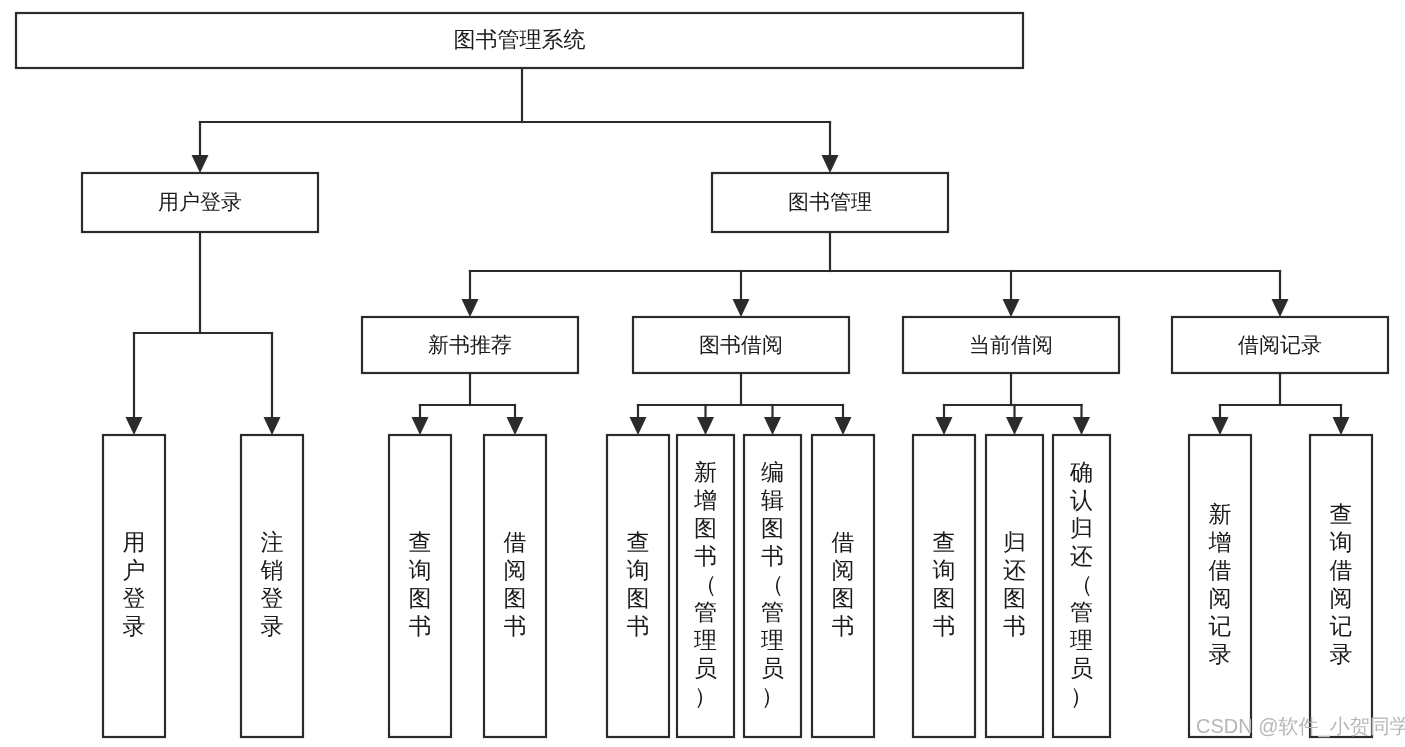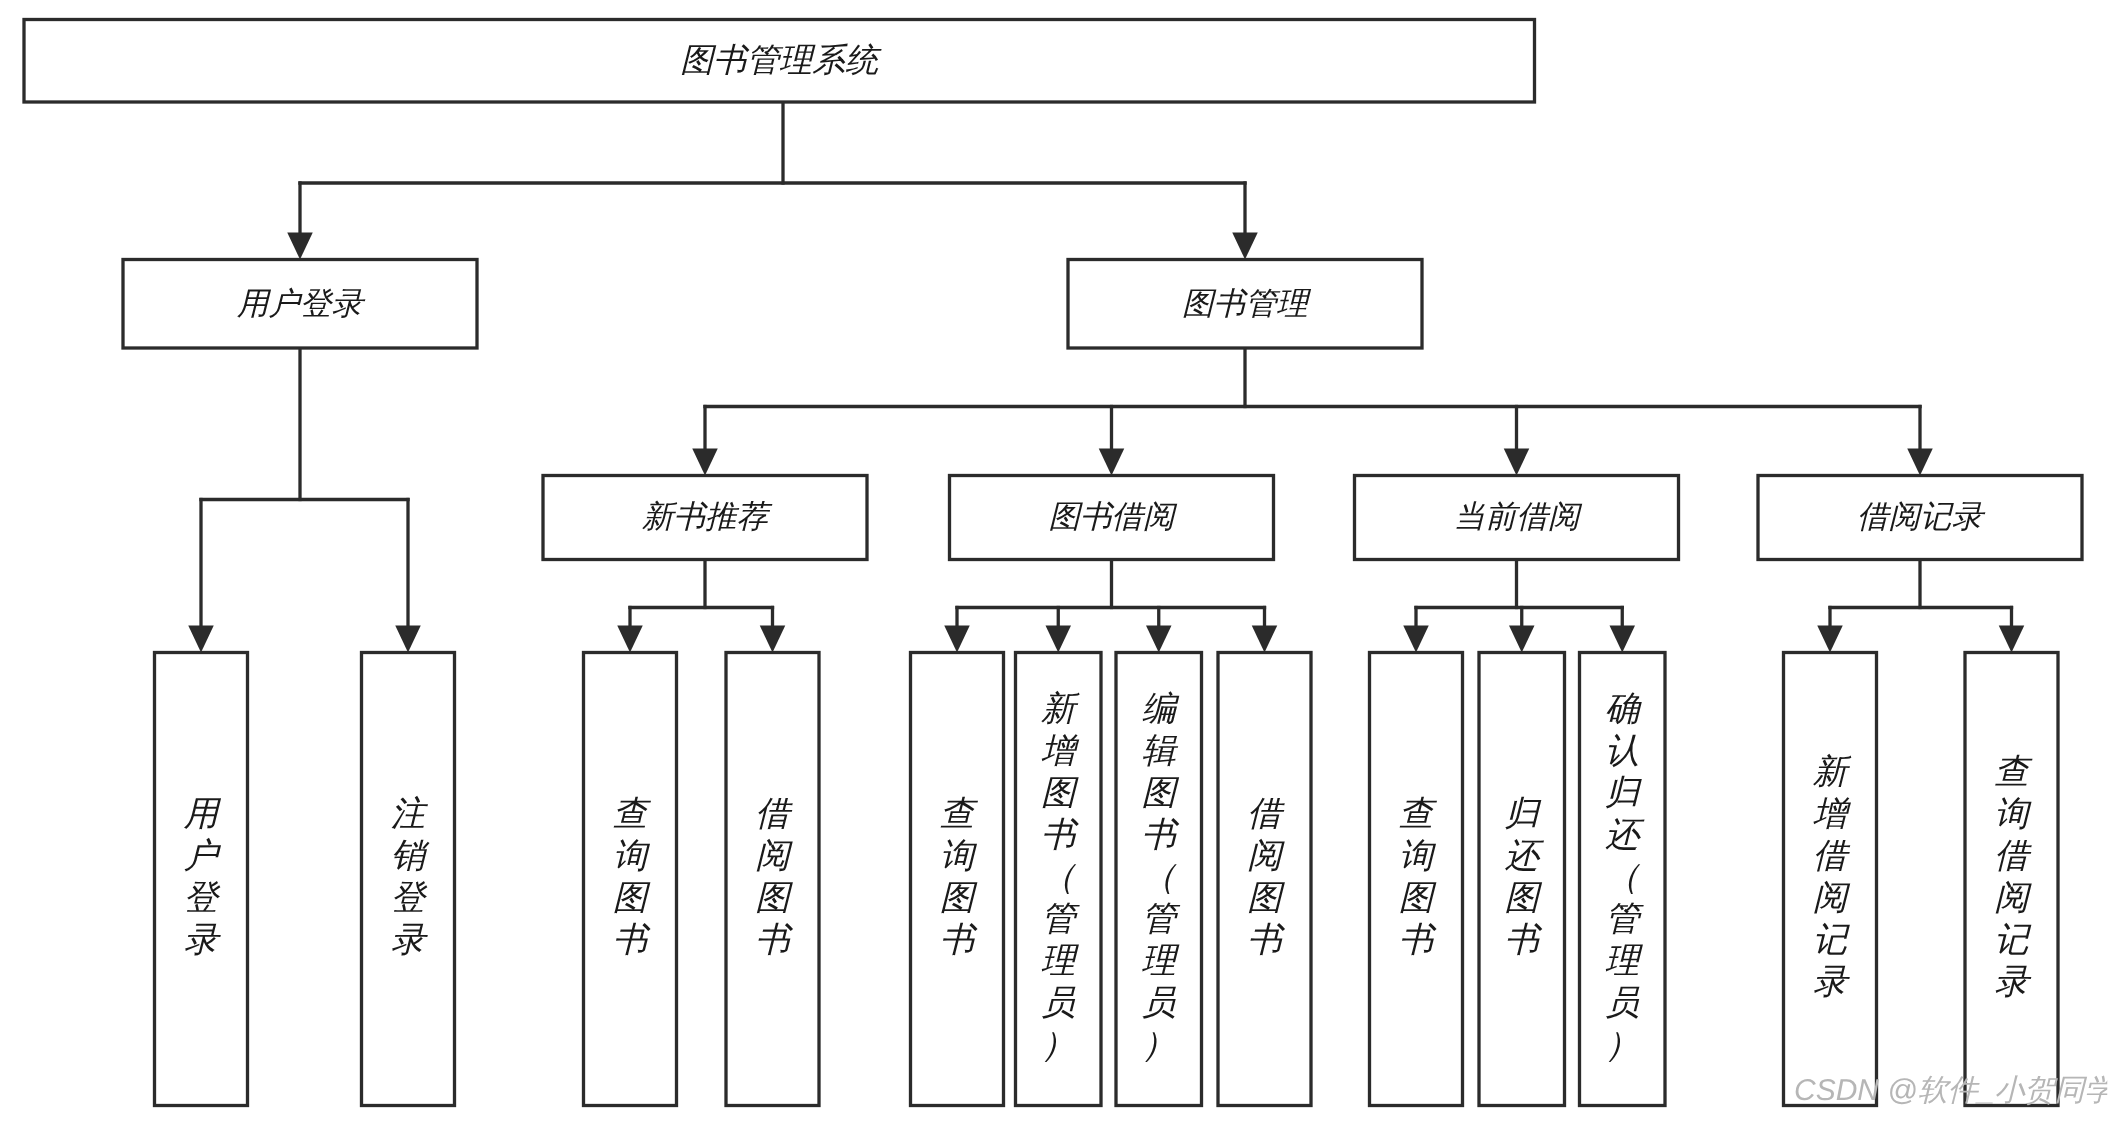--- a/index.html
+++ b/index.html
@@ -10,21 +10,20 @@
   }
   body {
     font-family: "Liberation Sans", "DejaVu Sans", sans-serif;
   }
   #diagram-root {
     position: relative;
     width: 1405px;
     height: 747px;
     background: #ffffff;
     overflow: hidden;
-    font-style: italic;
   }
   svg#tree-svg {
     position: absolute;
     left: 0;
     top: 0;
     width: 1405px;
     height: 747px;
     display: block;
   }
   .node-box {

